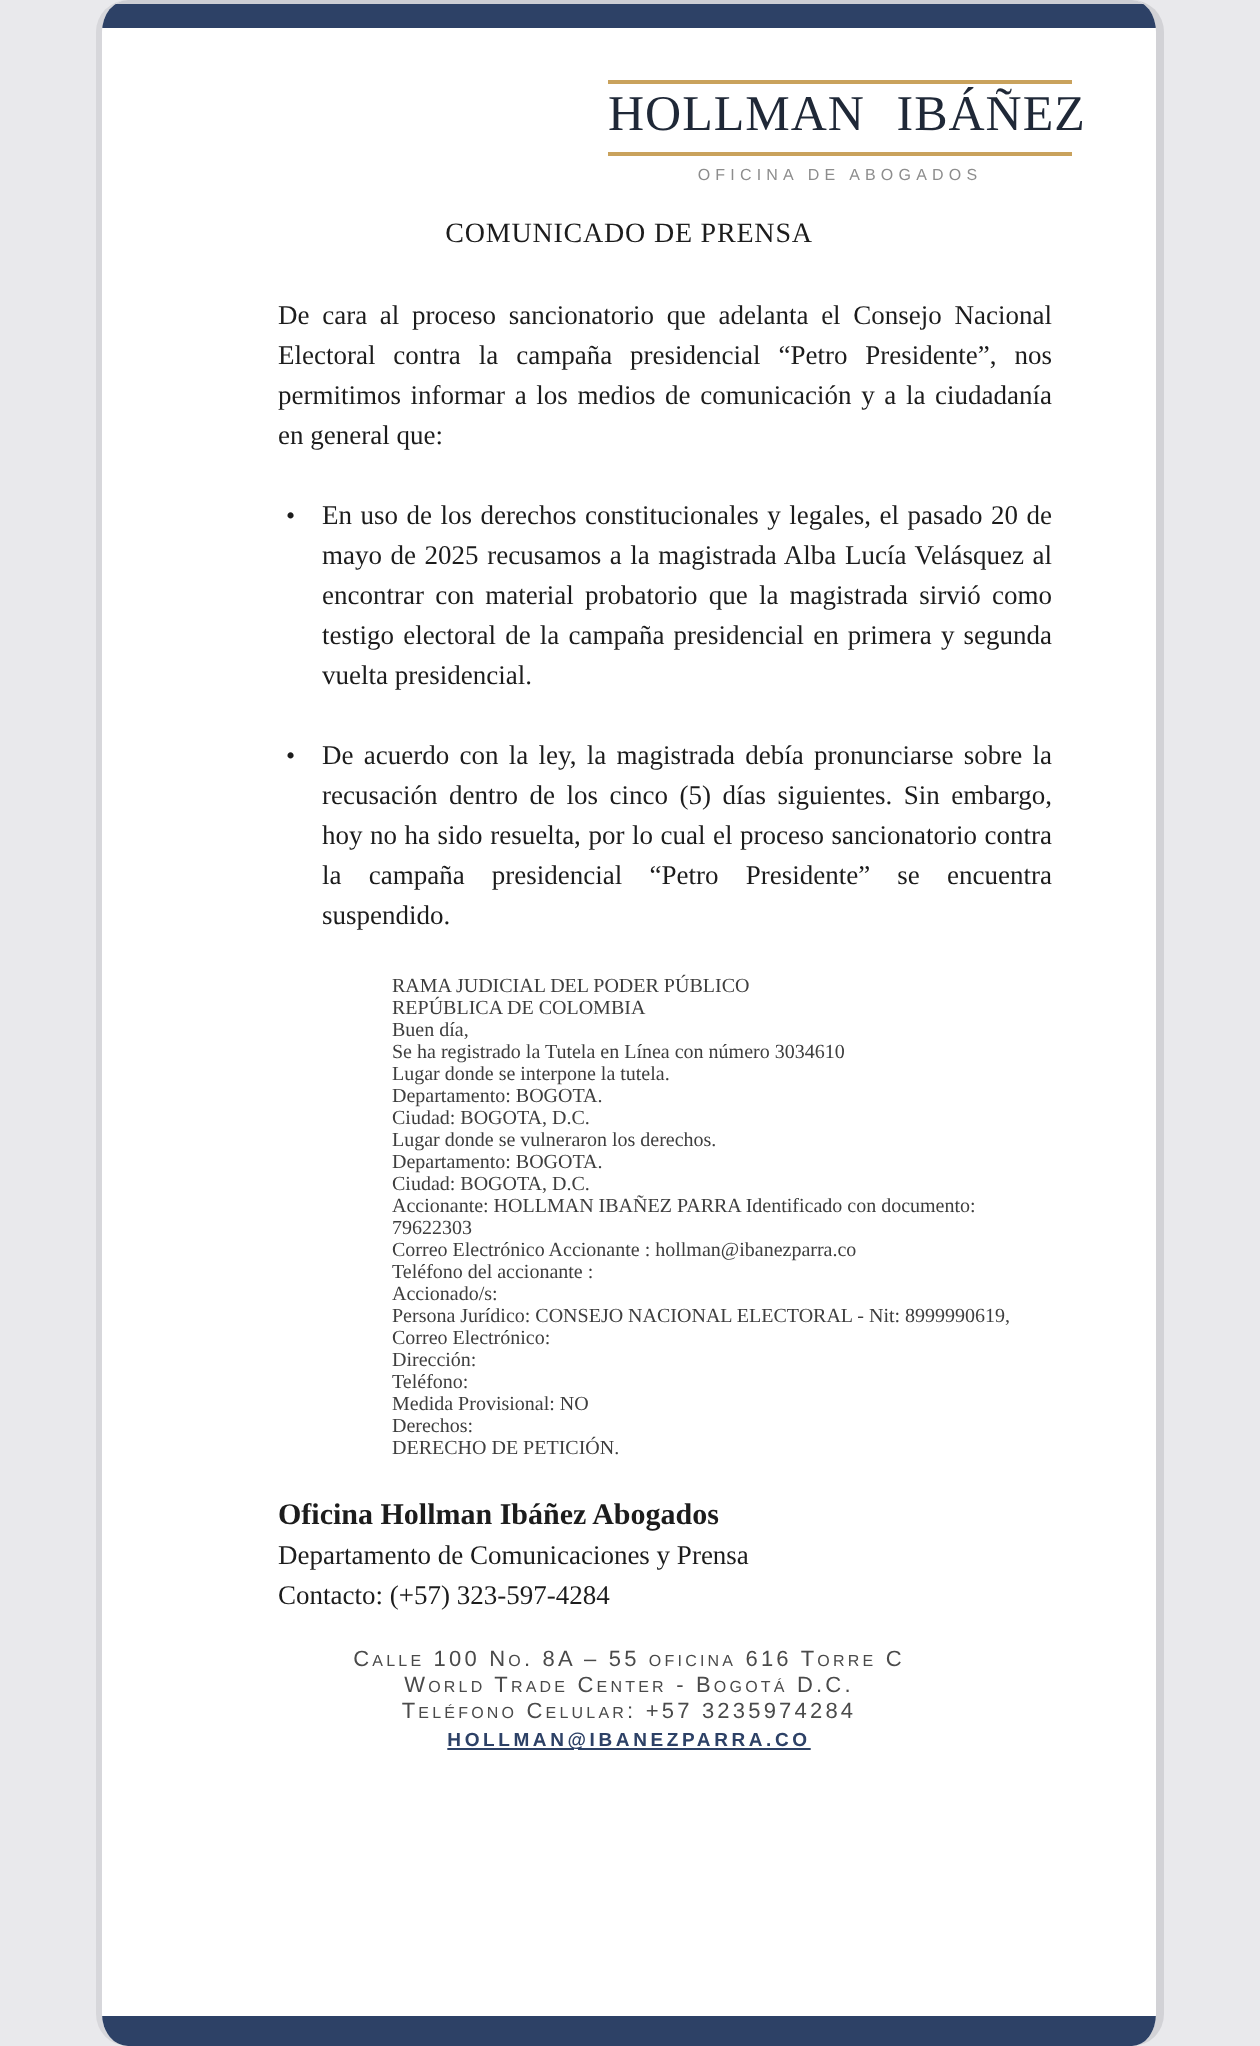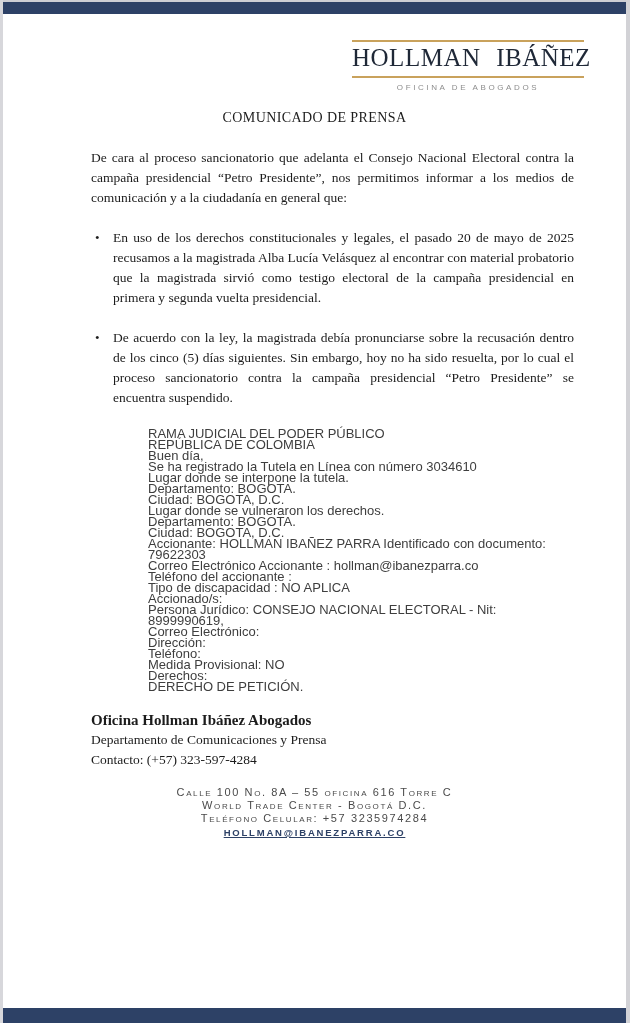--- a/index.html
+++ b/index.html
@@ -1,26 +1,27 @@
 <!DOCTYPE html>
 <html><head>
 <meta charset="utf-8">
 <style>
   html,body{margin:0;padding:0;background:#e9e9ec;}
   .page{
     position:relative;
-    width:630px;height:1023px;
+    width:534px;height:1023px;
     margin:0 auto;
     background:#ffffff;
     box-sizing:border-box;
     border-left:3px solid #d7d7db;
     border-right:4px solid #d2d2d6;
     overflow:hidden;
     font-family:"Liberation Serif","DejaVu Serif",serif;
     color:#1c1c1c;
+    border-radius:16px;
   }
   .top-edge{height:2px;background:#cdced4;}
   .brand-bar{height:12px;background:#2d4166;}
   .bottom-bar{position:absolute;left:0;right:0;bottom:0;height:15px;background:#2d4166;}
 
   .logo-wrap{width:232px;margin:26px 42px 0 auto;text-align:center;}
   .logo-name{
     font-size:25px;letter-spacing:.5px;word-spacing:9px;color:#1f2837;
     border-top:2px solid #c9a25c;border-bottom:2px solid #c9a25c;
     padding:2px 0 4px;white-space:nowrap;
@@ -45,22 +46,22 @@
   ul.bullets li{
     position:relative;padding-left:22px;margin-bottom:20px;
     font-size:13.5px;line-height:20px;text-align:justify;
   }
   ul.bullets li::before{
     content:"•";position:absolute;left:4px;top:0;font-size:13px;
   }
 
   .tutela{
     margin:16px 0 0 57px;
-    font-family:Liberation Sans, sans-serif;
-    font-size:13px;line-height:11px;color:#3e3e3e;
+    font-family:Liberation Serif, serif;
+    font-size:10px;line-height:11px;color:#3e3e3e;
   }
   .tutela .grp{margin:0;}
   .g-header{margin-bottom:8px;}
   .g-greeting{margin-bottom:8px;}
   .g-registration{margin-bottom:8px;}
   .g-place1{margin-bottom:6px;}
   .g-place2{margin-bottom:13px;}
   .g-claimant{margin-bottom:26px;}
   .g-defendant{margin-bottom:19px;}
   .g-provisional{margin-bottom:12px;}
@@ -122,21 +123,20 @@
       </div>
       <div class="grp g-place2">
         <div>Lugar donde se vulneraron los derechos.</div>
         <div>Departamento: BOGOTA.</div>
         <div>Ciudad: BOGOTA, D.C.</div>
       </div>
       <div class="grp g-claimant">
         <div>Accionante: HOLLMAN IBAÑEZ PARRA Identificado con documento: 79622303</div>
         <div>Correo Electrónico Accionante : hollman@ibanezparra.co</div>
         <div>Teléfono del accionante :</div>
-        <div>Tipo de discapacidad : NO APLICA</div>
       </div>
       <div class="grp g-defendant">
         <div>Accionado/s:</div>
         <div>Persona Jurídico: CONSEJO NACIONAL ELECTORAL - Nit: 8999990619,</div>
         <div>Correo Electrónico:</div>
         <div>Dirección:</div>
         <div>Teléfono:</div>
       </div>
       <div class="grp g-provisional">
         <div>Medida Provisional: NO</div>

